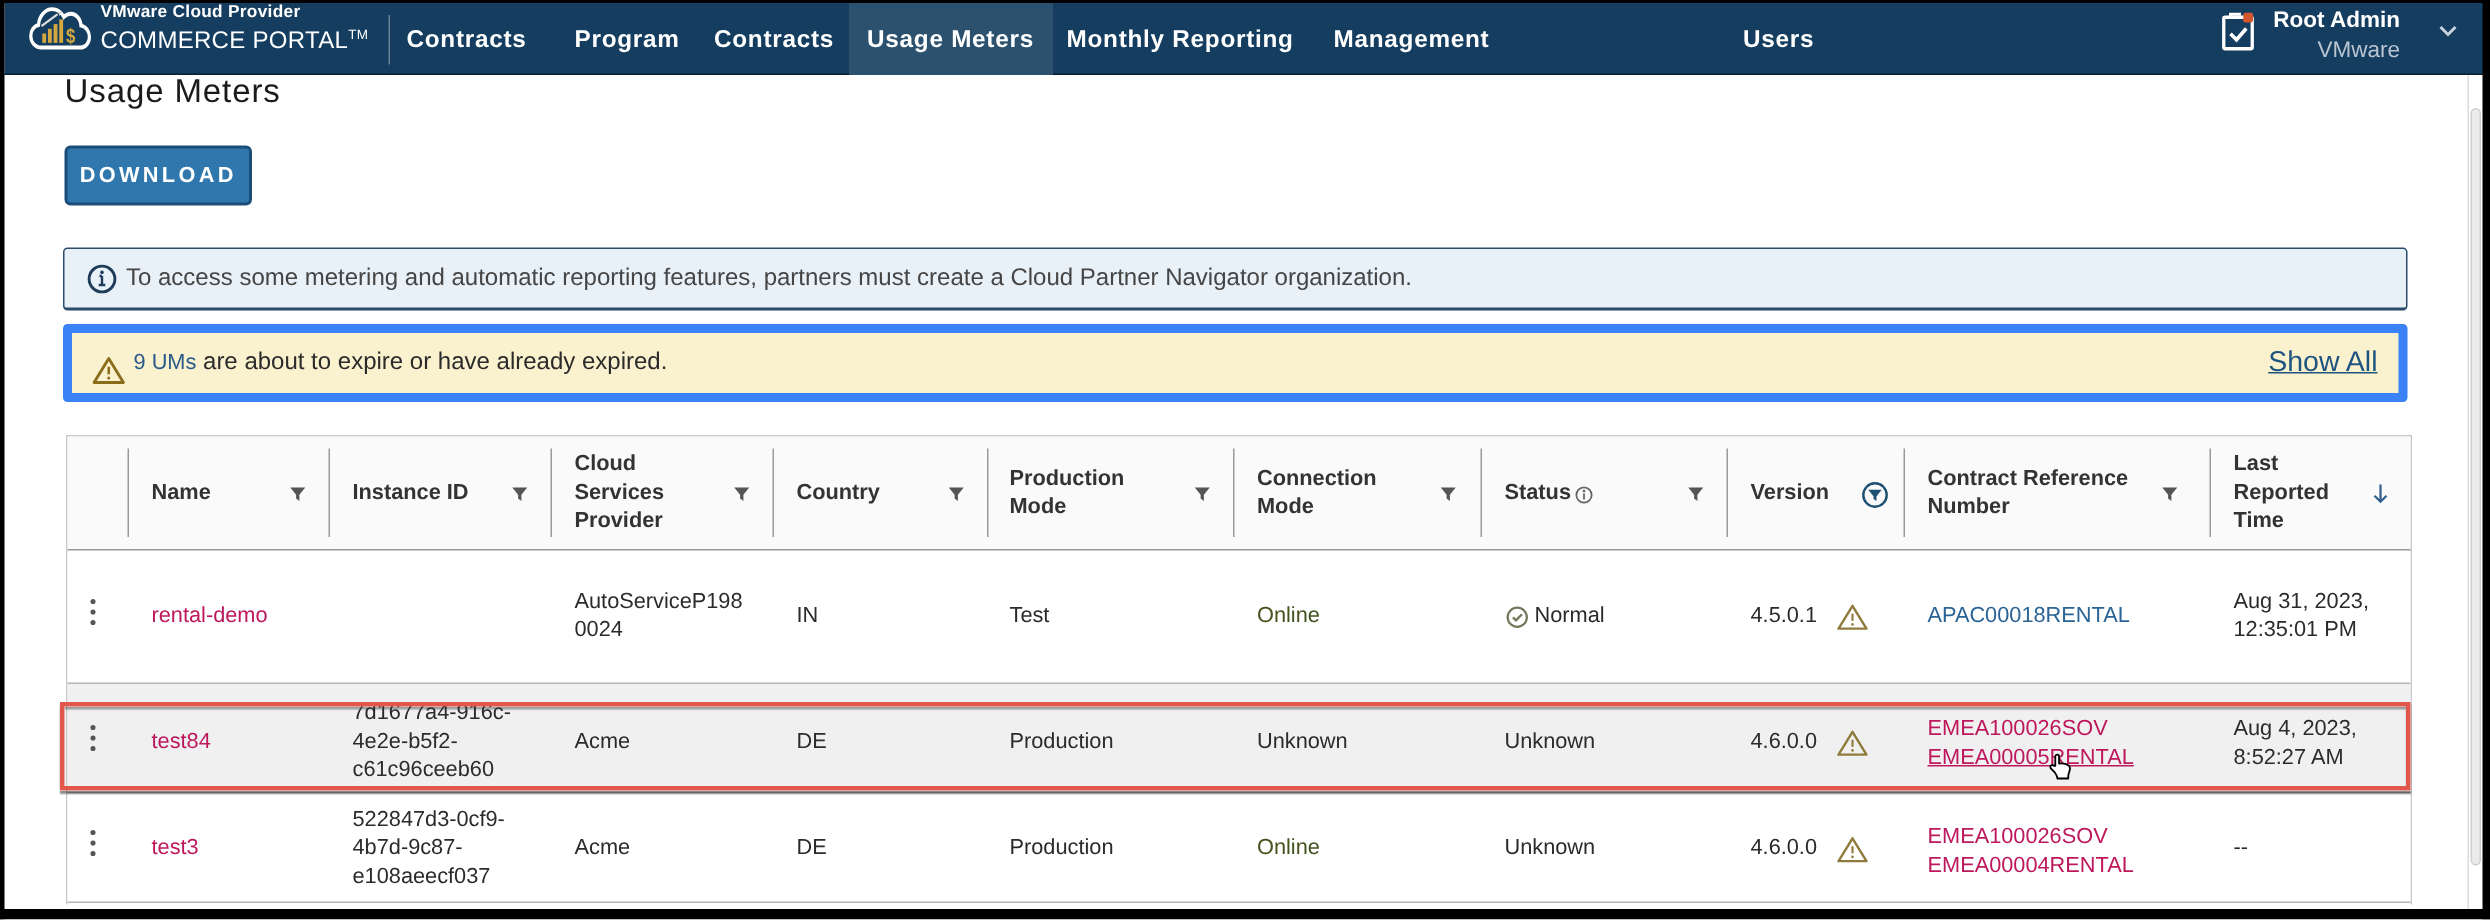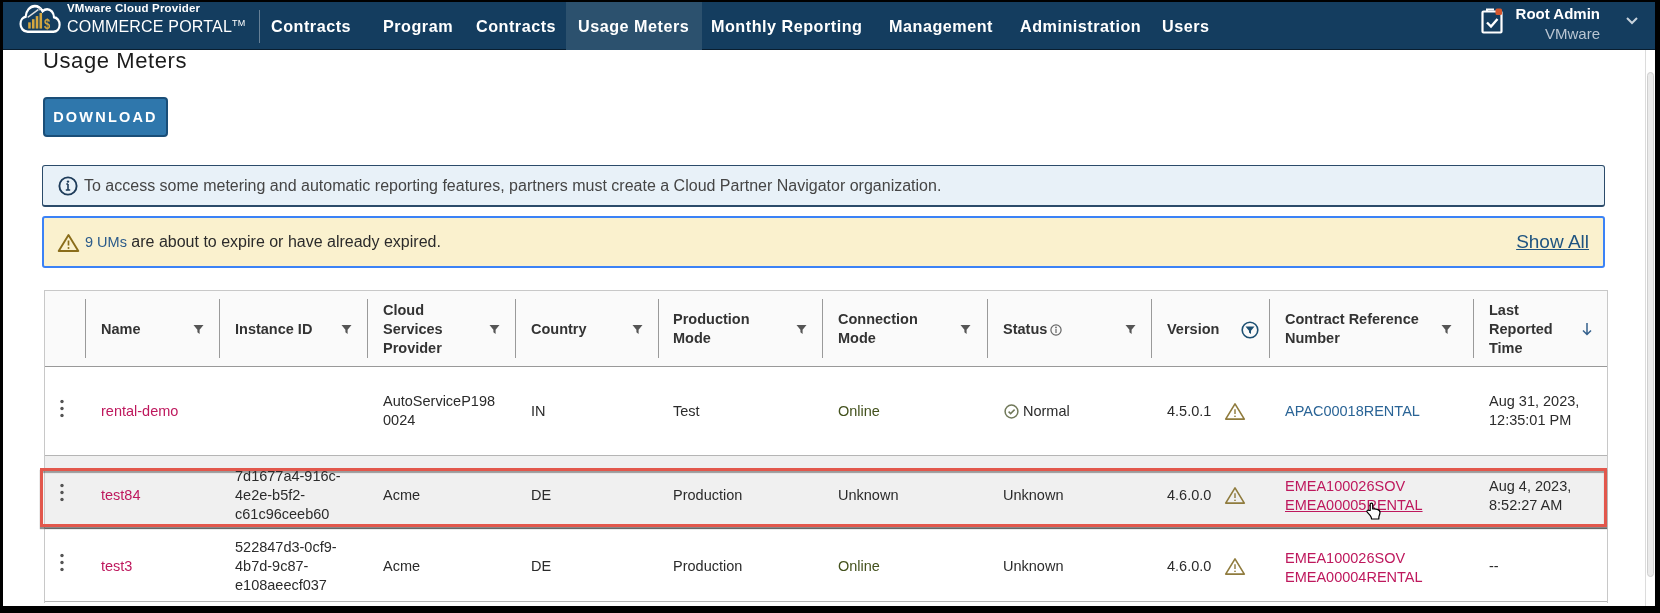--- a/index.html
+++ b/index.html
@@ -37,21 +37,20 @@
     </svg>
     <div class="abs" style="left:64px;top:0px;color:#fff;font-size:11.5px;font-weight:700;letter-spacing:.2px">VMware Cloud Provider</div>
     <div class="abs" style="left:64px;top:16px;color:#fff;font-size:16px;font-weight:500;letter-spacing:.2px">COMMERCE PORTAL<span style="font-size:9px;vertical-align:6px">TM</span></div>
     <div class="abs" style="left:256px;top:8px;width:1px;height:33px;background:rgba(255,255,255,.35)"></div>
     <div class="navitem" style="left:268px">Contracts</div>
     <div class="navitem" style="left:380px">Program</div>
     <div class="navitem" style="left:473px">Contracts</div>
     <div class="navitem" style="left:575px">Usage Meters</div>
     <div class="navitem" style="left:708px">Monthly Reporting</div>
     <div class="navitem" style="left:886px">Management</div>
-    <div class="navitem" style="left:1017px">Administration</div>
     <div class="navitem" style="left:1159px">Users</div>
 
     <svg class="abs" style="left:1477px;top:5px" width="28" height="30" viewBox="0 0 28 30">
       <rect x="2.5" y="4.5" width="19" height="21" fill="none" stroke="#fff" stroke-width="2.2" rx="1"></rect>
       <path d="M7 4.5 V2.5 h7" fill="none" stroke="#fff" stroke-width="2"></path>
       <path d="M7 15.5 l4 4 L17.5 12" fill="none" stroke="#fff" stroke-width="2.4"></path>
       <rect x="15.5" y="1.5" width="6.5" height="6.5" rx="1.5" fill="#D4572E"></rect>
     </svg>
     <div class="abs" style="right:57px;top:3px;color:#fff;font-size:15px;font-weight:600;text-align:right">Root Admin</div>
     <div class="abs" style="right:57px;top:23px;color:#b9c5d2;font-size:15px;text-align:left">VMware</div>
@@ -66,21 +65,21 @@
     <svg class="abs" style="left:15px;top:10px" width="20" height="20" viewBox="0 0 20 20">
       <circle cx="10" cy="10" r="8.6" fill="none" stroke="#1E3C5A" stroke-width="1.9"></circle>
       <circle cx="10" cy="5.6" r="1.2" fill="#1E3C5A"></circle>
       <path d="M10 8 v6 M7.8 14 h4.4 M8.3 8 h1.7" stroke="#1E3C5A" stroke-width="1.6" fill="none"></path>
     </svg>
     <div class="abs vc" style="left:41px;top:50%;font-size:16px;color:#454545">To access some metering and automatic reporting features, partners must create a Cloud Partner Navigator organization.</div>
   </div>
 
   <div class="abs" style="left:43px;top:97px;width:125px;height:40px;background:#2F77AC;border:2px solid #1A4E78;border-radius:4px;color:#fff;font-size:14.5px;font-weight:700;letter-spacing:2.2px;text-align:center;line-height:36px">DOWNLOAD</div>
 
-  <div class="abs" style="left:42px;top:216px;width:1563px;height:52px;background:#FAF1CE;border:2px solid #3b82f6;border-radius:3px">
+  <div class="abs" style="left:42px;top:216px;width:1563px;height:52px;background:#FAF1CE;border:6px solid #3b82f6;border-radius:3px">
     <svg class="abs" style="left:13px;top:15px" width="23" height="20" viewBox="0 0 23 20">
       <path d="M11.5 2 L21.3 18 H1.7 Z" fill="none" stroke="#8A6D1A" stroke-width="1.9" stroke-linejoin="round"></path>
       <path d="M11.5 7.5 v5" stroke="#8A6D1A" stroke-width="1.7"></path>
       <circle cx="11.5" cy="15" r="1" fill="#8A6D1A"></circle>
     </svg>
     <div class="abs vc" style="left:41px;top:50%;font-size:16px;color:#2b2b2b"><span style="font-size:14.5px;color:#2A5A8A">9 UMs</span> are about to expire or have already expired.</div>
     <div class="abs vc" style="right:14px;top:50%;font-size:19px;color:#1F5480;text-decoration:underline">Show All</div>
   </div>
 
   <div class="abs" style="left:1645px;top:50px;width:1px;height:557px;background:#dcdcdc"></div>

